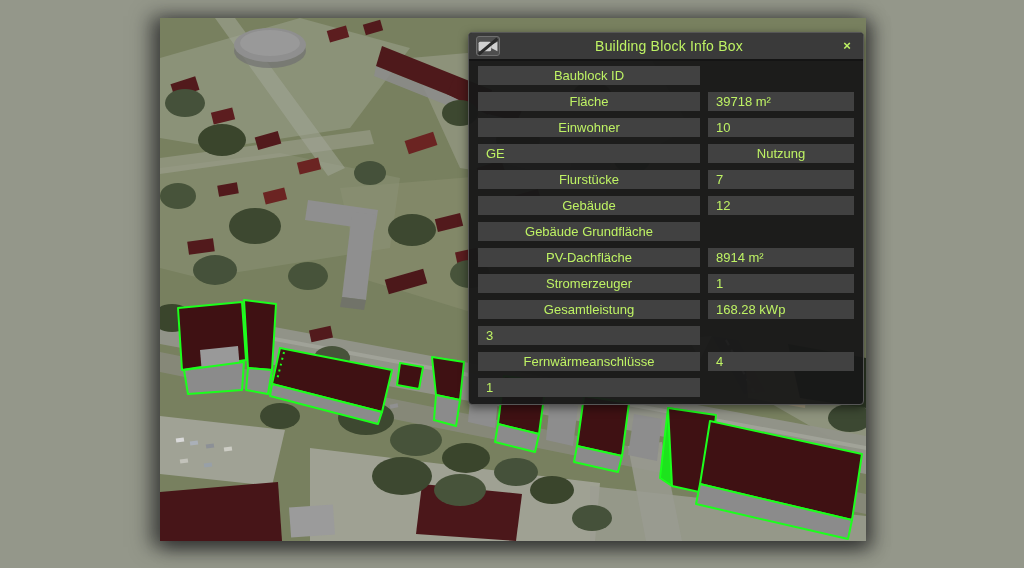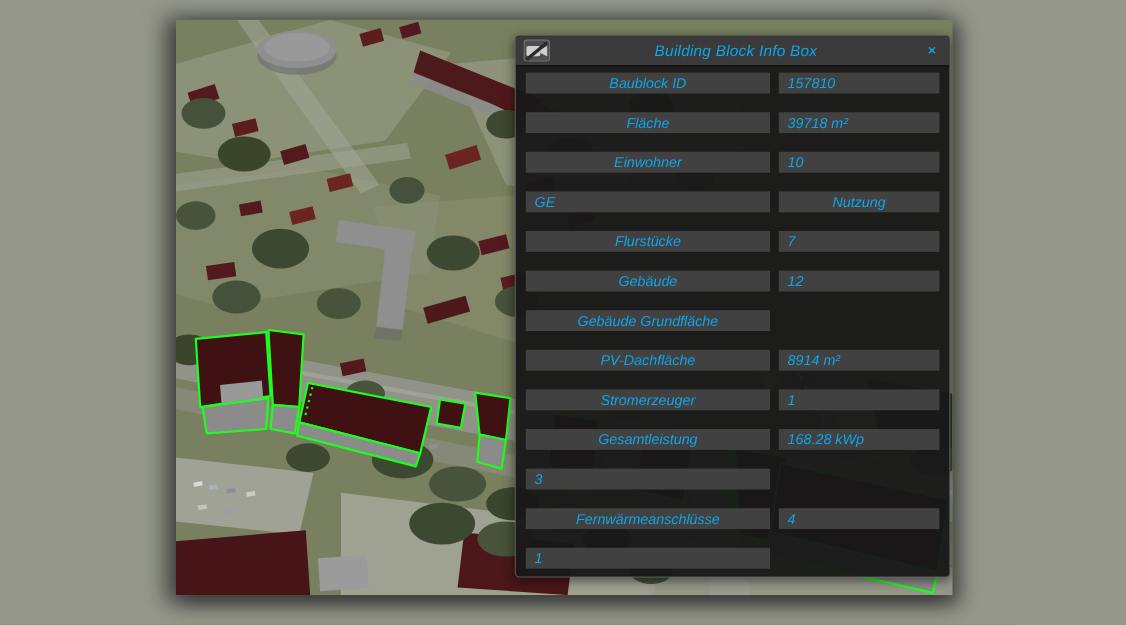--- a/index.html
+++ b/index.html
@@ -6,30 +6,30 @@
   body{width:1024px;height:568px;background:#94978a;position:relative;overflow:hidden;
        font-family:"Liberation Sans",sans-serif;}
   .stage{position:absolute;left:0;top:0;width:1024px;height:568px;}
   .map-window{position:absolute;left:160px;top:18px;width:706px;height:523px;
       background:#78805f;overflow:hidden;
       box-shadow:-6px 2px 18px 4px rgba(15,15,18,.55), 6px 6px 16px 2px rgba(15,15,18,.45);}
   .map-window svg{display:block;width:706px;height:523px;}
   
   .infobox{position:absolute;left:308px;top:14px;width:394px;
       background:rgba(24,24,24,.96);border:1px solid #565656;border-radius:4px;
-      box-shadow:0 3px 10px rgba(0,0,0,.5);color:#0ea5e9;font-style:italic;}
+      box-shadow:0 3px 10px rgba(0,0,0,.5);color:#bef264;}
   .ib-header{display:flex;align-items:center;height:26px;background:#3a3a3a;
       border-bottom:2px solid #141414;border-radius:3px 3px 0 0;padding:0 7px;}
   .ib-camera{width:22px;height:18px;background:#4e4e4e;border:1px solid #6f6f6f;
       border-radius:3px;display:flex;align-items:center;justify-content:center;cursor:pointer;flex:0 0 auto;}
   .ib-title{flex:1;text-align:center;font-size:14px;letter-spacing:.2px;}
   .ib-close{flex:0 0 auto;width:18px;text-align:center;font-size:13px;font-weight:bold;
       cursor:pointer;line-height:26px;}
   .ib-body{padding:5px 9px 7px 9px;}
-  .ib-row{display:grid;grid-template-columns:222px 146px;column-gap:8px;margin-bottom:17px;}
+  .ib-row{display:grid;grid-template-columns:222px 146px;column-gap:8px;margin-bottom:7px;}
   .ib-row:last-child{margin-bottom:0;}
   .ib-cell{background:#414141;height:19px;line-height:19px;font-size:13px;overflow:hidden;white-space:nowrap;}
   .ib-label{text-align:center;}
   .ib-value{padding-left:8px;}
 </style>
 </head>
 <body>
 
 <div class="stage">
   <div class="map-window">
@@ -155,21 +155,20 @@
             <path d="M9 5 L13 3 L13 9 L9 7 Z" fill="#cfcfcf"></path>
             <line x1="1" y1="11" x2="13" y2="1" stroke="#2a2a2a" stroke-width="2"></line>
           </svg>
         </div>
         <div class="ib-title">Building Block Info Box</div>
         <div class="ib-close">×</div>
       </div>
       <div class="ib-body">
         <div class="ib-row">
           <div class="ib-cell ib-label">Baublock ID</div>
-          <div class="ib-cell ib-value">157810</div>
         </div>
         <div class="ib-row">
           <div class="ib-cell ib-label">Fläche</div>
           <div class="ib-cell ib-value">39718 m²</div>
         </div>
         <div class="ib-row">
           <div class="ib-cell ib-label">Einwohner</div>
           <div class="ib-cell ib-value">10</div>
         </div>
         <div class="ib-row">

